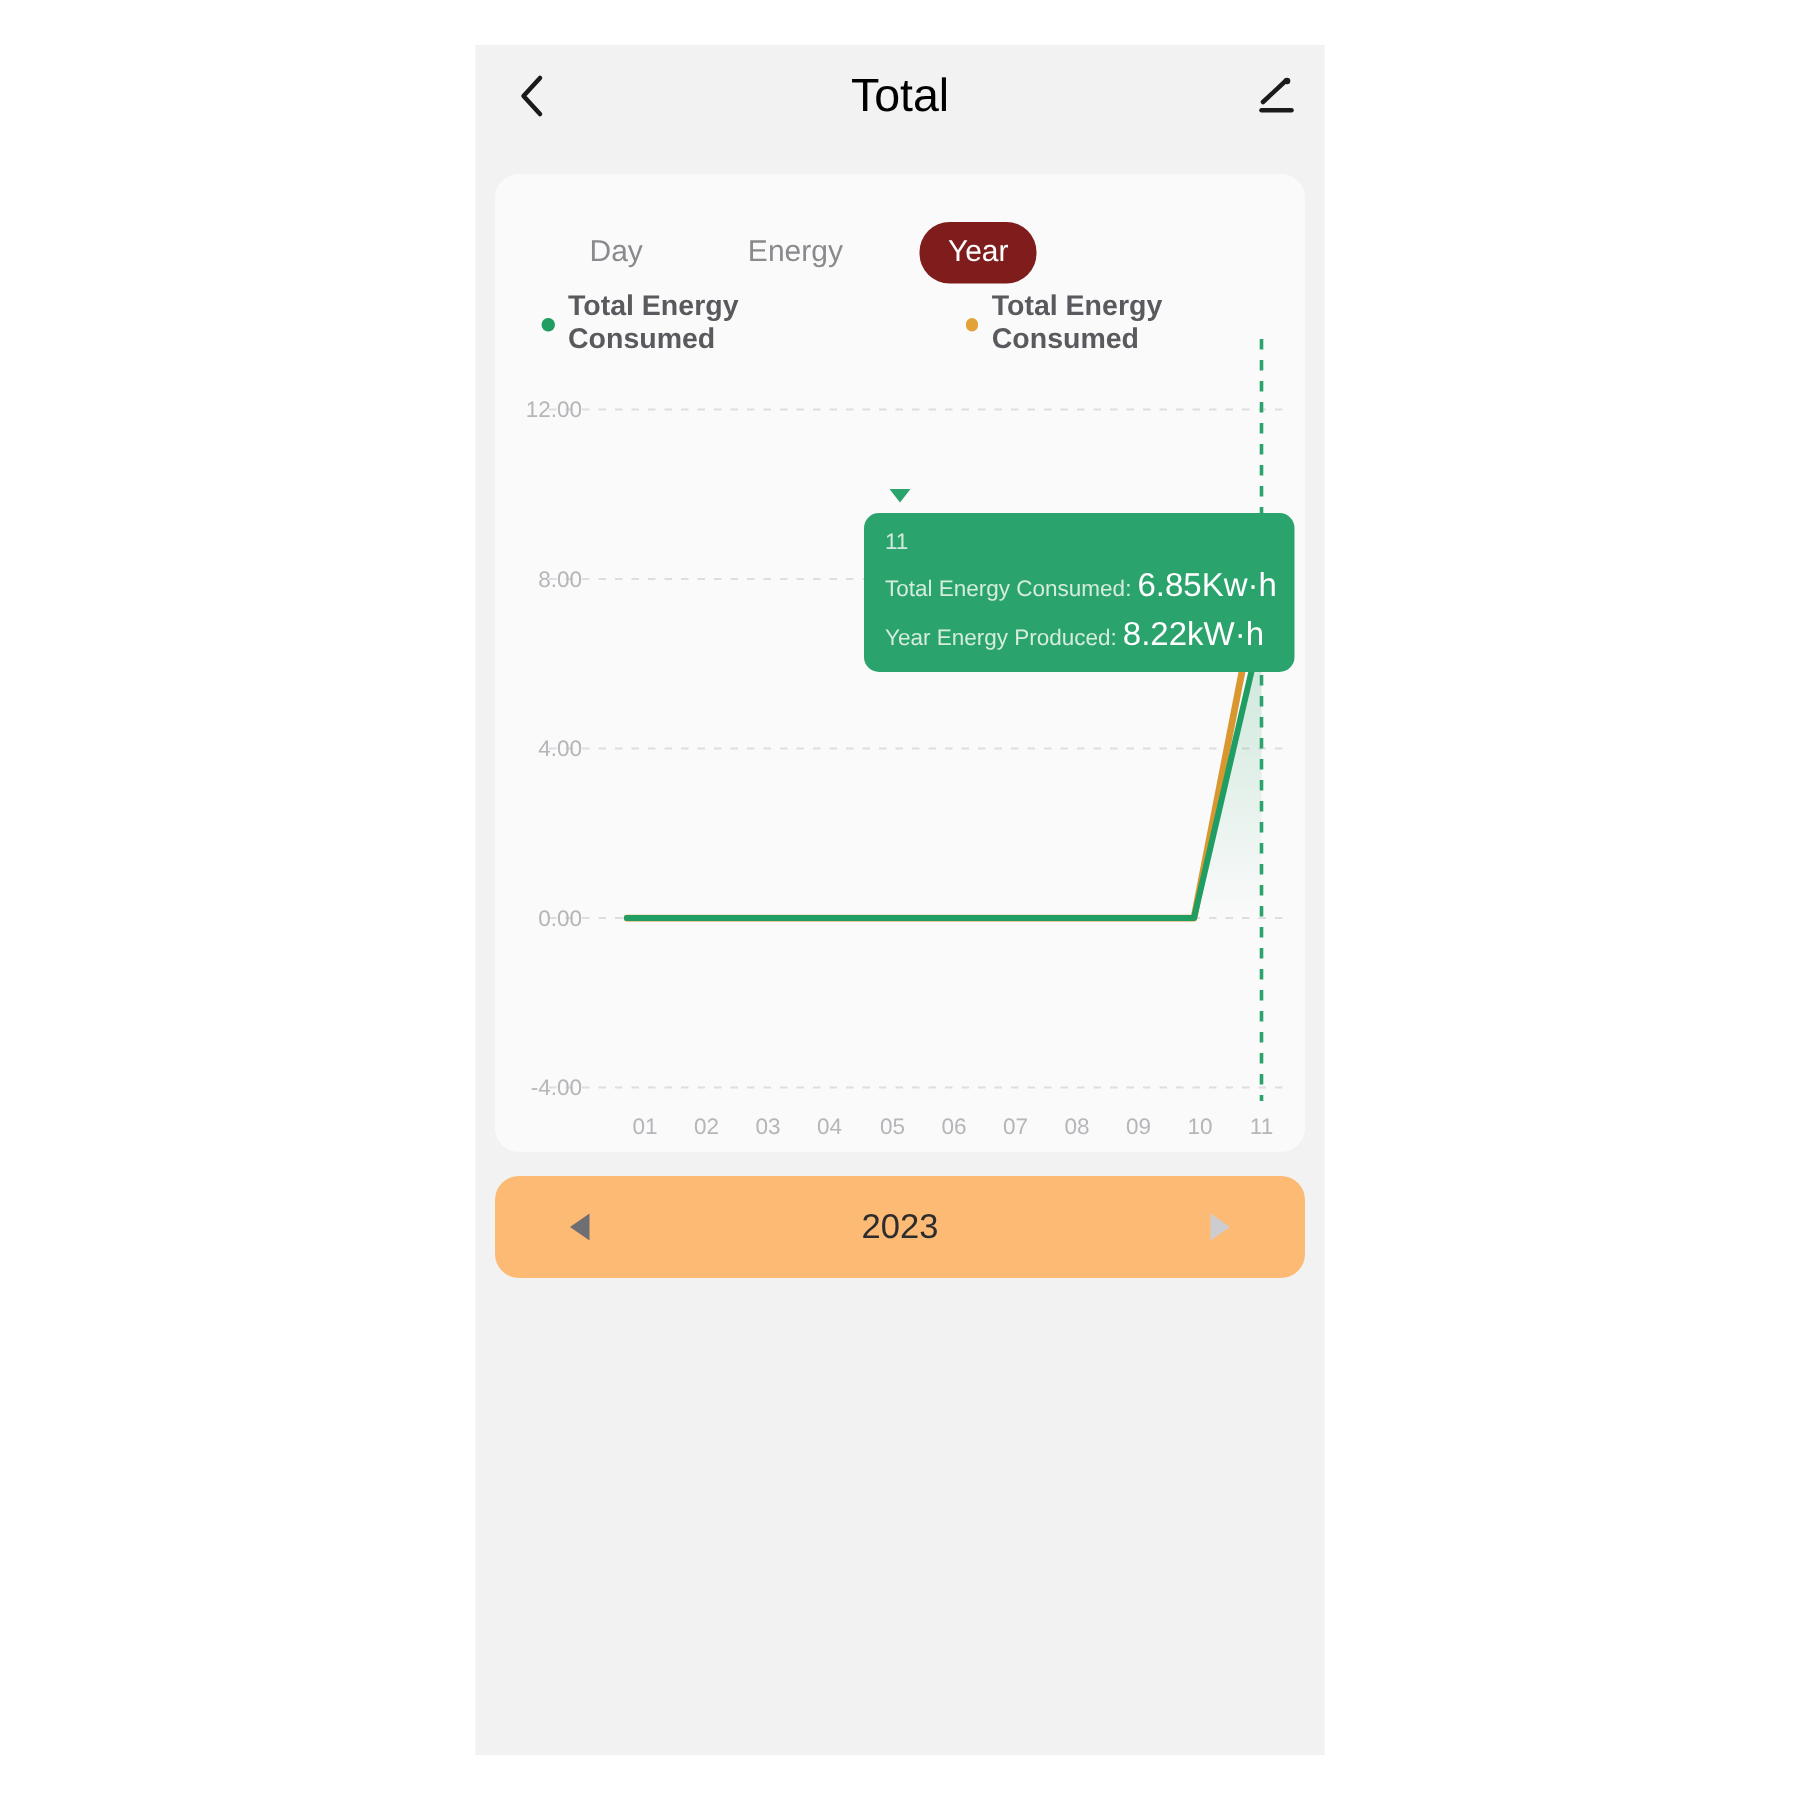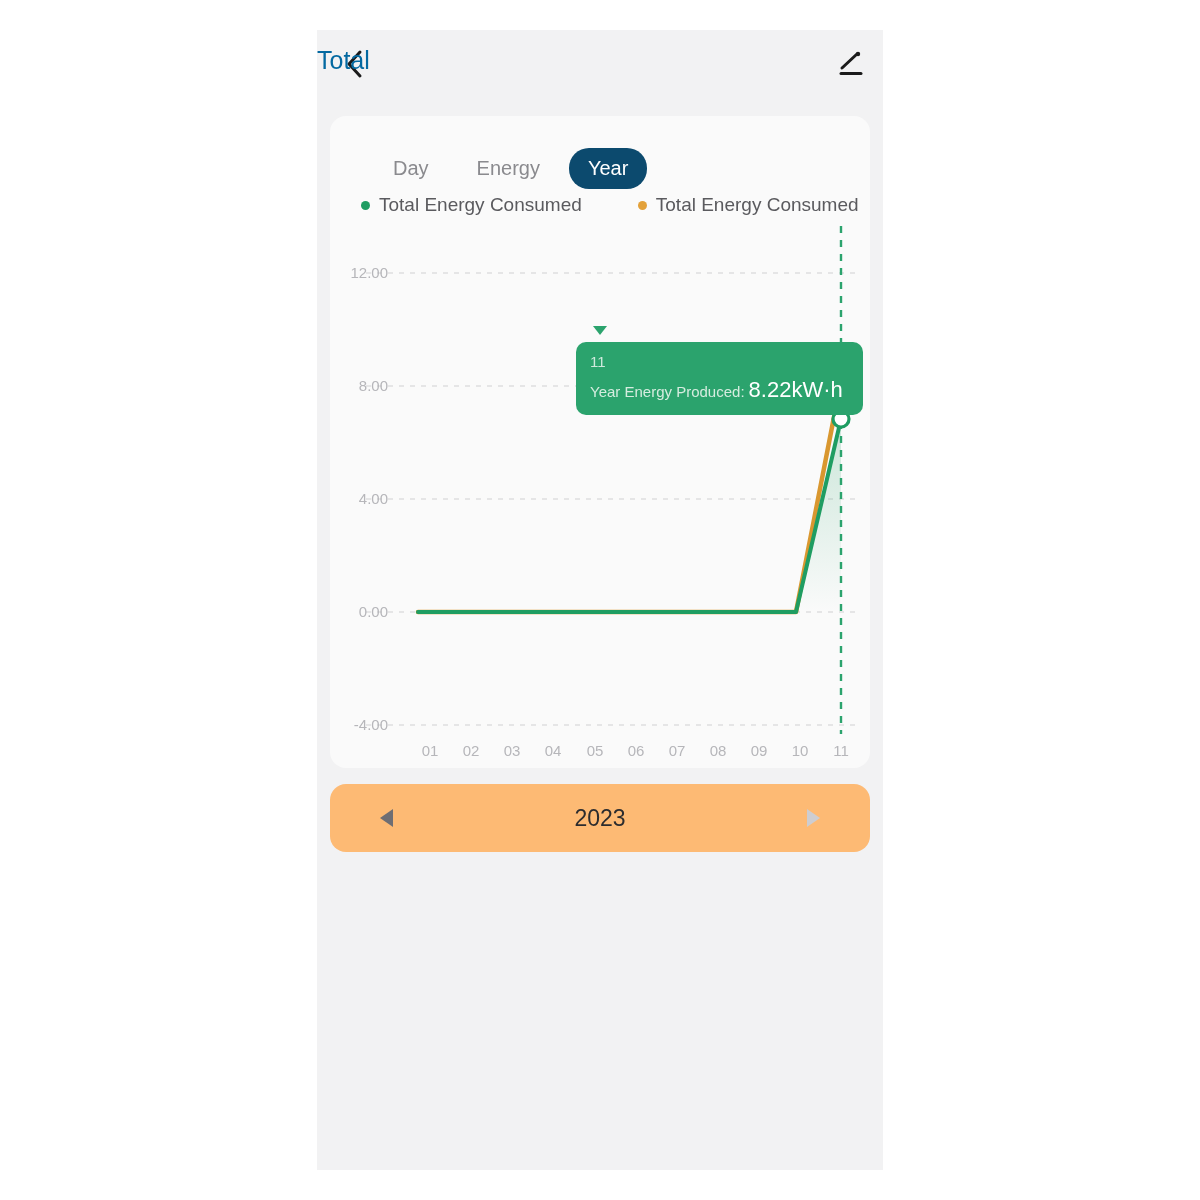--- a/index.html
+++ b/index.html
@@ -28,54 +28,55 @@
     cursor: pointer;
   }
   .edit-btn {
     position: absolute; right: 12px; top: 14px;
     width: 40px; height: 40px;
     display: flex; align-items: center; justify-content: center;
     cursor: pointer;
   }
   .page-title {
     position: absolute; left: 0; right: 0; top: 16px;
-    font-size: 25px;
-    color: #0369a1;
+    text-align: center;
+    font-size: 31px;
+    color: #000000;
     font-weight: 400;
   }
 
   
   .chart-card {
     position: absolute;
     left: 13px; top: 86px;
     width: 540px; height: 652px;
     background: #fafafa;
     border-radius: 16px;
   }
 
   .tabs {
     position: absolute; left: 44px; top: 32px;
-    display: flex; align-items: center; gap: 10px;
+    display: flex; align-items: center; gap: 32px;
   }
   .tab {
     font-size: 20px;
     color: #8a8a8e;
     padding: 9px 19px;
     border-radius: 20px;
     cursor: pointer;
     white-space: nowrap;
   }
   .tab.active {
-    background: #0c4a6e;
+    background: #7f1d1d;
     color: #ffffff;
   }
 
   .legend {
     position: absolute; left: 31px; top: 78px;
-    display: flex; align-items: flex-start;
+    display: flex; align-items: flex-start; font-weight: bold;
   }
   .legend-item { display: flex; align-items: center; }
   .legend-item + .legend-item { margin-left: 56px; }
   .legend-dot {
     width: 9px; height: 9px; border-radius: 50%;
     margin-right: 9px;
   }
   .legend-label {
     font-size: 19px;
     color: #5a5a5e;
@@ -238,20 +239,24 @@
           <text x="388" y="530">08</text>
           <text x="429" y="530">09</text>
           <text x="470" y="530">10</text>
           <text x="511" y="530">11</text>
         </g>
       </svg>
 
       <div class="tooltip">
         <div class="tt-head">11</div>
         <div class="tt-row">
+          <span class="tt-key">Total Energy Consumed:</span>
+          <span class="tt-val">6.85Kw·h</span>
+        </div>
+        <div class="tt-row">
           <span class="tt-key">Year Energy Produced:</span>
           <span class="tt-val">8.22kW·h</span>
         </div>
       </div>
       <div class="tt-tail"></div>
     </div>
   </div>
 
   <div class="year-card">
     <div class="year-prev">

